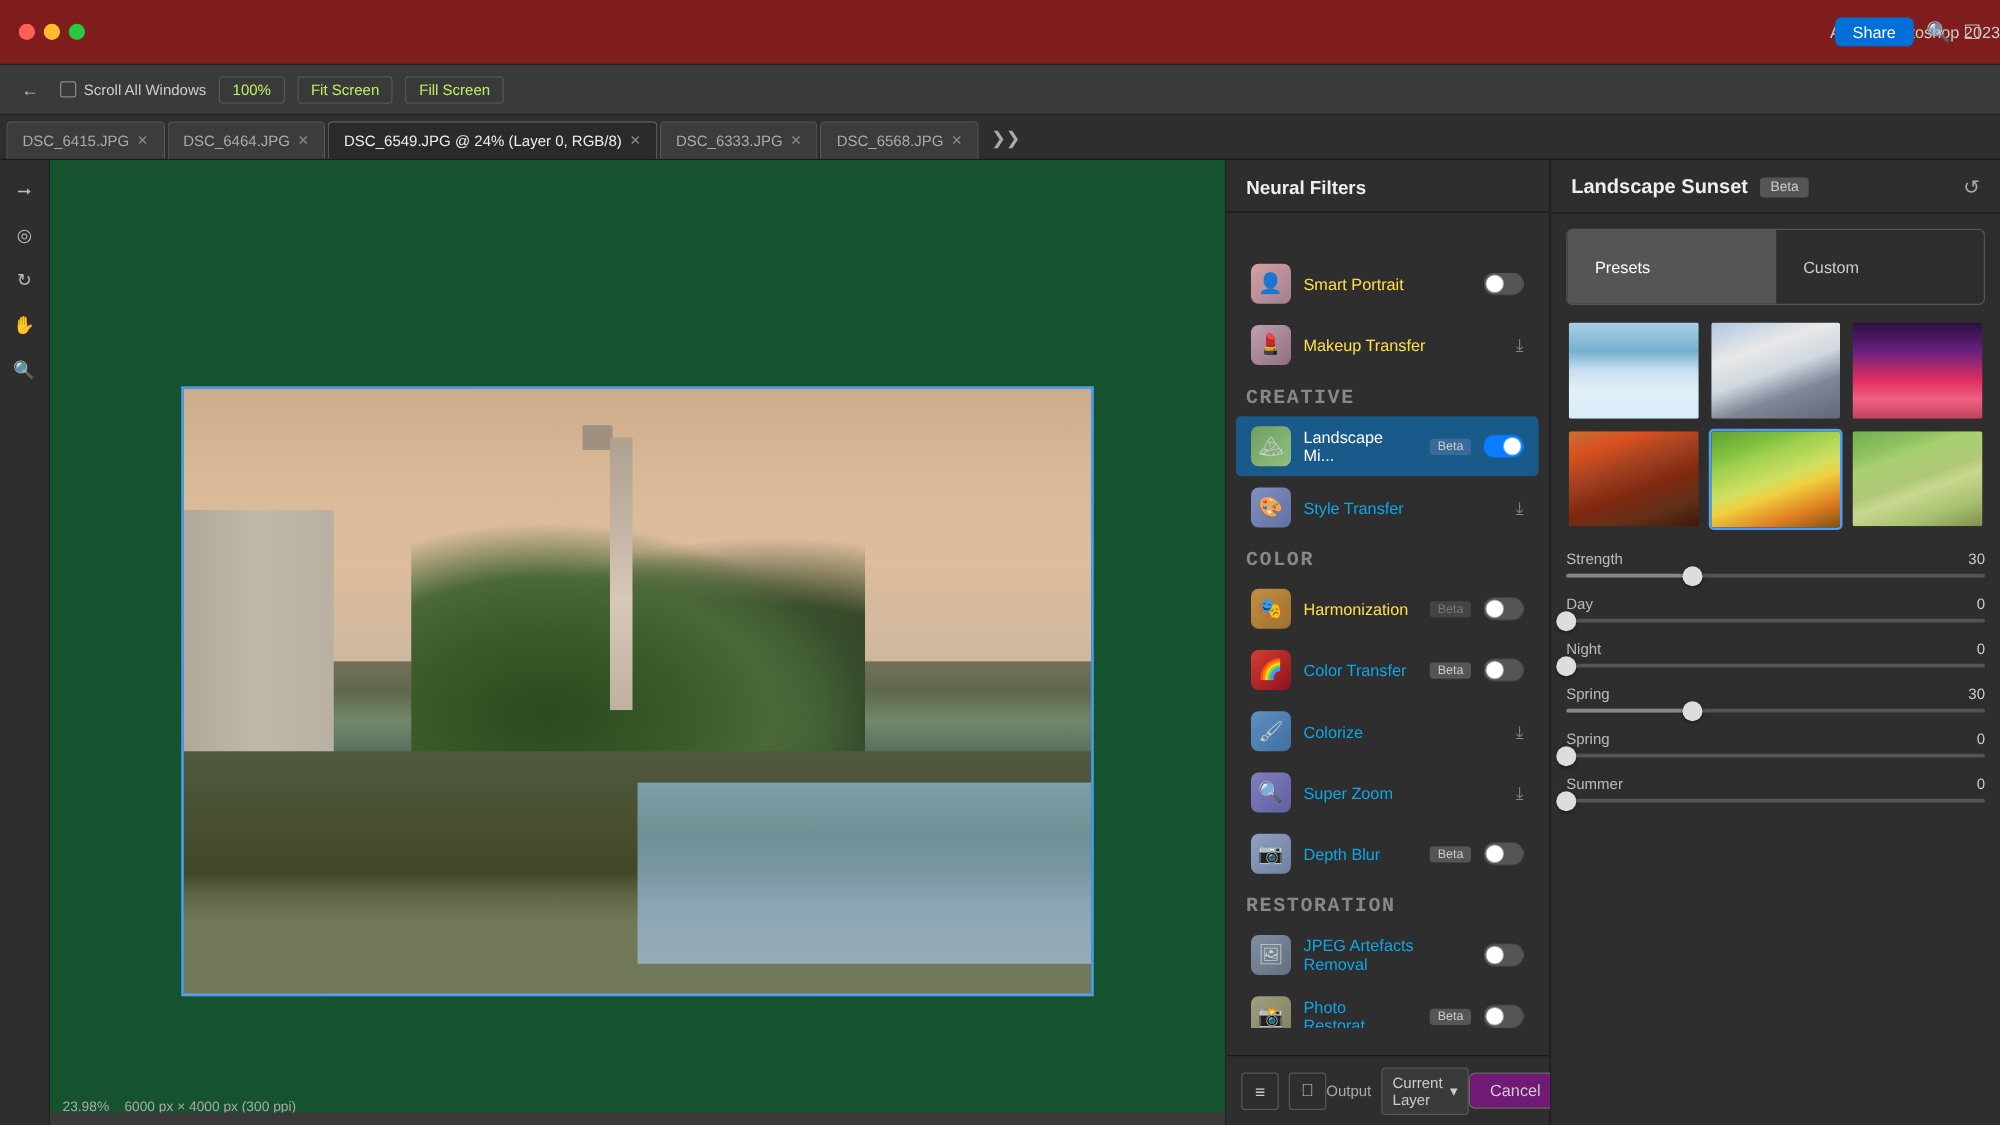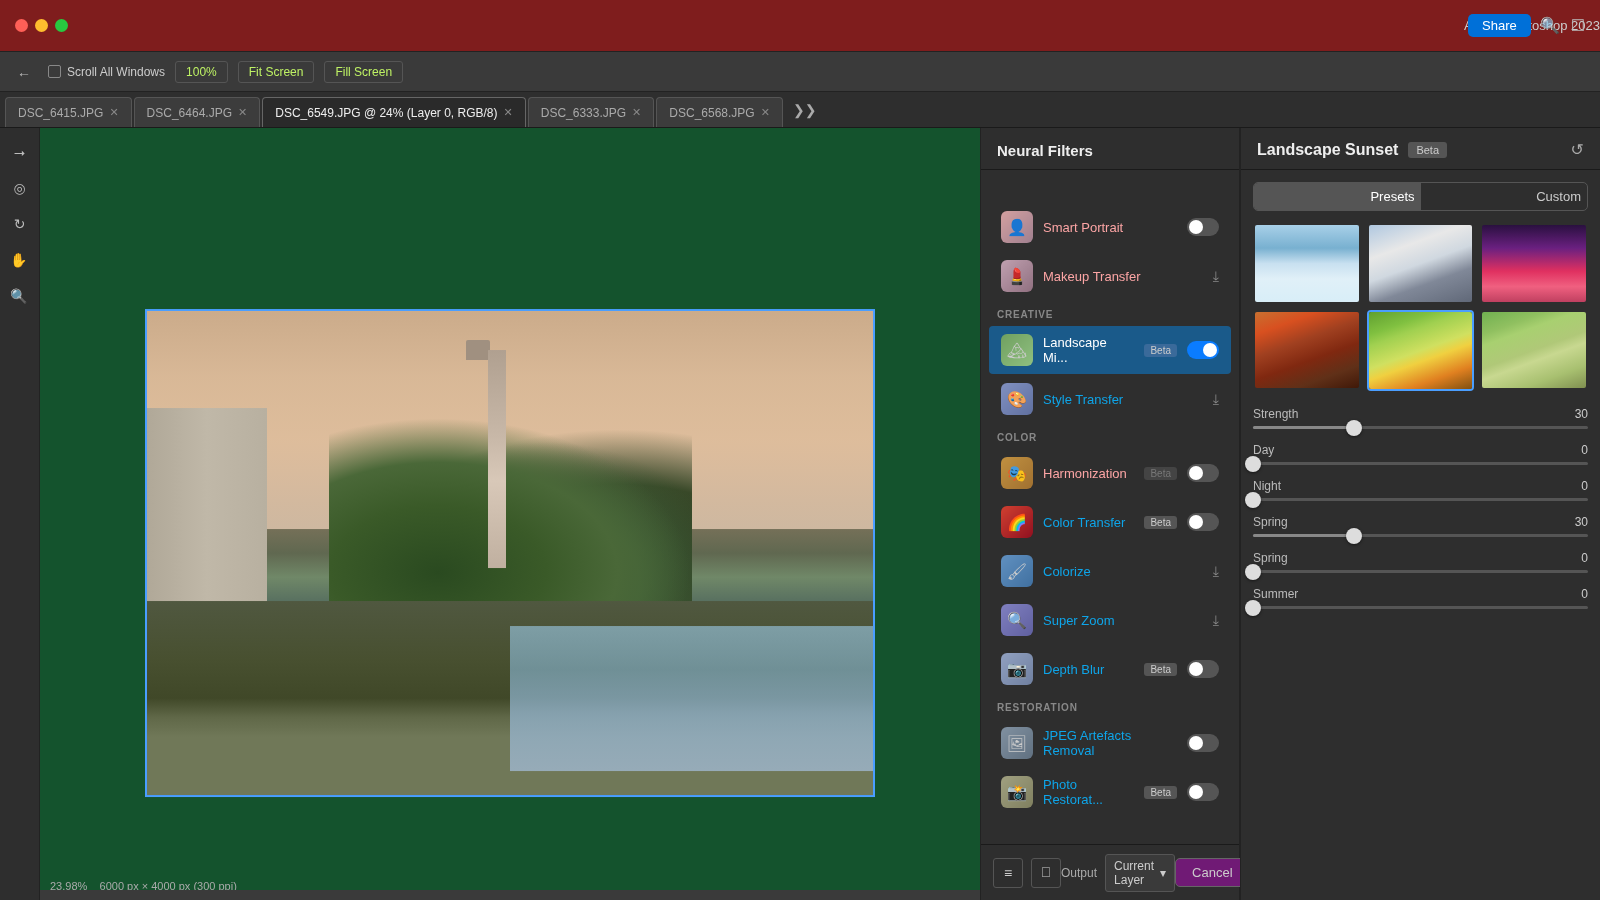--- a/index.html
+++ b/index.html
@@ -315,24 +315,25 @@
       flex: 1;
       overflow-y: auto;
       padding: 10px 0;
     }
     .neural-list::-webkit-scrollbar { width: 6px; }
     .neural-list::-webkit-scrollbar-track { background: #2e2e2e; }
     .neural-list::-webkit-scrollbar-thumb { background: #555; border-radius: 3px; }
 
     .section-label {
       padding: 8px 16px 5px;
-      font-size: 10px;
+      font-size: 16px;
       font-weight: 700;
       color: #888;
       letter-spacing: 0.08em;
+      font-family: Liberation Mono, monospace;
     }
     .filter-item {
       display: flex;
       align-items: center;
       padding: 8px 12px;
       cursor: pointer;
       border-radius: 4px;
       margin: 1px 8px;
       gap: 10px;
     }
@@ -382,21 +383,21 @@
       background: white;
       top: 2px;
       left: 2px;
       transition: left 0.2s;
     }
     .filter-toggle.on::after { left: 16px; }
     .filter-download {
       font-size: 14px;
       color: #888;
     }
-    .filter-item.disabled .filter-name { color: #fca5a5; }
+    .filter-item.disabled .filter-name { color: #fde047; }
     .filter-item.disabled .filter-badge { background: #444; color: #777; }
 
     
     .mixer-panel {
       width: 360px;
       background: #2e2e2e;
       border-left: 1px solid #222;
       display: flex;
       flex-direction: column;
     }
@@ -436,22 +437,22 @@
     
     .mixer-tabs {
       display: flex;
       border: 1px solid #555;
       border-radius: 5px;
       overflow: hidden;
       margin-bottom: 12px;
     }
     .mixer-tab {
       flex: 1;
-      text-align: right;
-      padding: 6px;
+      text-align: left;
+      padding: 22px;
       font-size: 13px;
       color: #ccc;
       cursor: pointer;
       background: transparent;
       border: none;
     }
     .mixer-tab.active {
       background: #555;
       color: white;
     }

